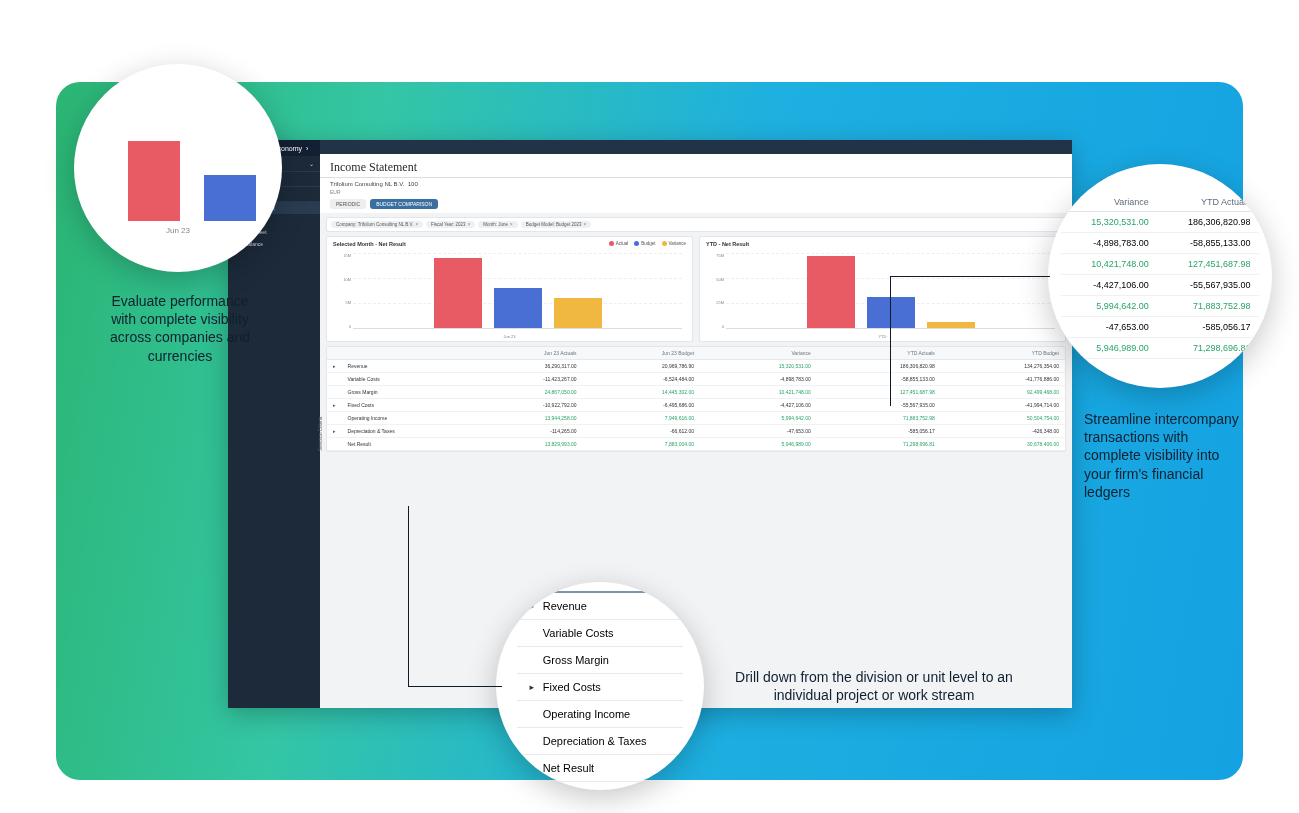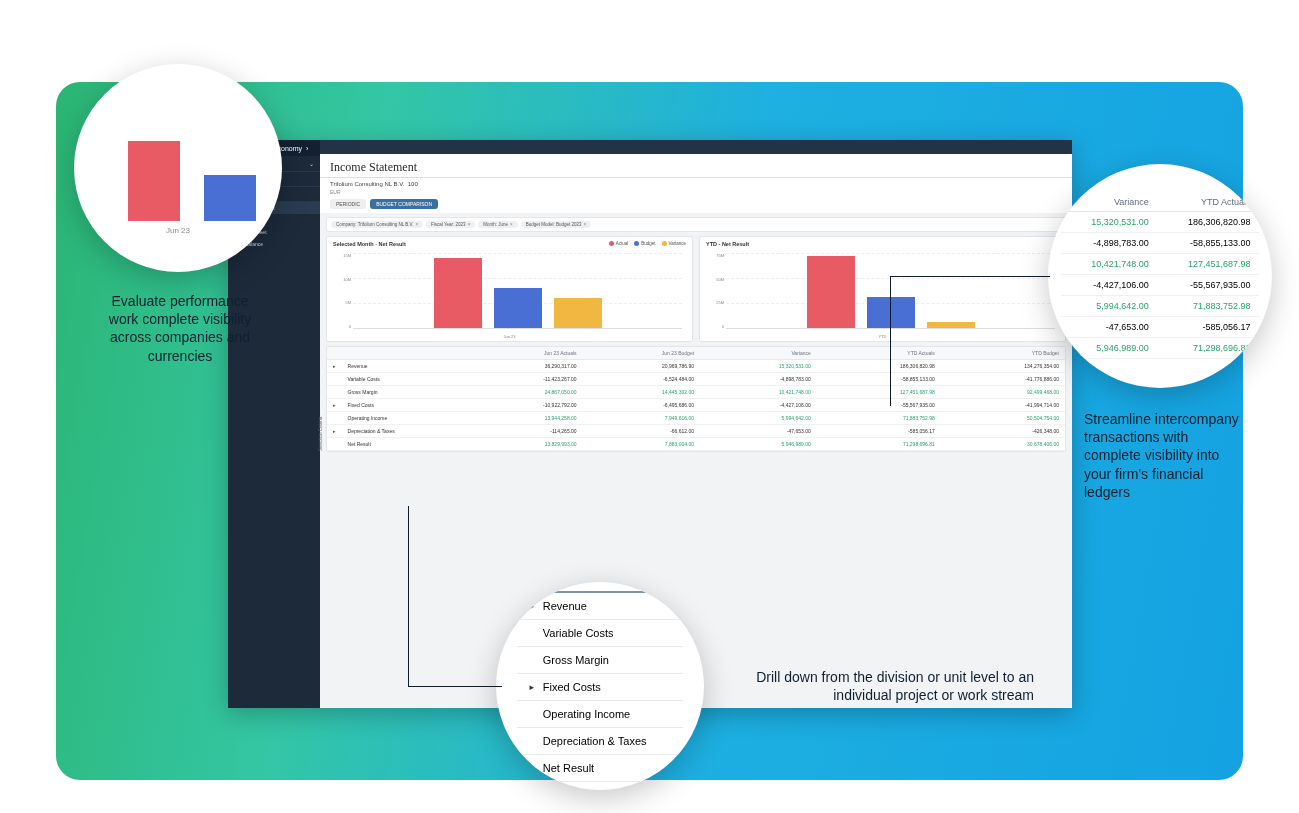--- a/index.html
+++ b/index.html
@@ -253,21 +253,21 @@
 
 <div class="co" style="left:74px; top:64px; width:208px; height:208px;">
   <div class="tl-chart">
     <div class="tl-bars">
       <div style="width:52px;height:80px;background:#e85b64"></div>
       <div style="width:52px;height:46px;background:#4a6fd4"></div>
     </div>
     <div class="tl-xl">Jun 23</div>
   </div>
 </div>
-<div class="co-text" style="left:100px; top:292px; width:160px;">Evaluate performance work complete visibility across companies and currencies</div>
+<div class="co-text" style="left:100px; top:292px; width:160px;">Evaluate performance with complete visibility across companies and currencies</div>
 
 <div class="co" style="left:496px; top:582px; width:208px; height:208px;">
   <div class="bc-list">
     <div class="row first">
         <span class="arrow">▸</span>
         <span>Revenue</span>
       </div>
     <div class="row">
         <span class="arrow"></span>
         <span>Variable Costs</span>
@@ -287,21 +287,21 @@
     <div class="row">
         <span class="arrow"></span>
         <span>Depreciation &amp; Taxes</span>
       </div>
     <div class="row">
         <span class="arrow"></span>
         <span>Net Result</span>
       </div>
   </div>
 </div>
-<div class="co-text" style="left:714px; top:668px; width:320px; text-align:right;">Drill down from the division or unit level to an individual project or work stream</div>
+<div class="co-text" style="left:714px; top:668px; width:320px; text-align:center;">Drill down from the division or unit level to an individual project or work stream</div>
 <div class="co-line" style="left:408px; top:506px; width:1px; height:180px;"></div>
 <div class="co-line" style="left:408px; top:686px; width:94px; height:1px;"></div>
 
 <div class="co" style="left:1048px; top:164px; width:224px; height:224px;">
   <table class="rc-table">
     <thead>
         <tr>
       <th>Variance</th>
       <th>YTD Actuals</th>
     </tr>

